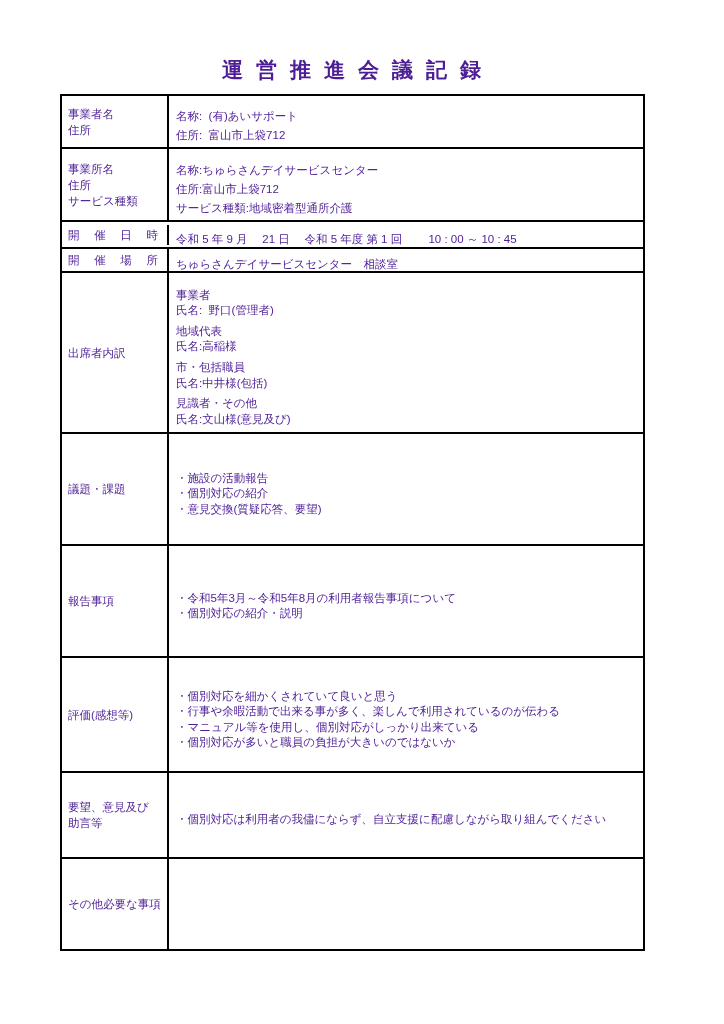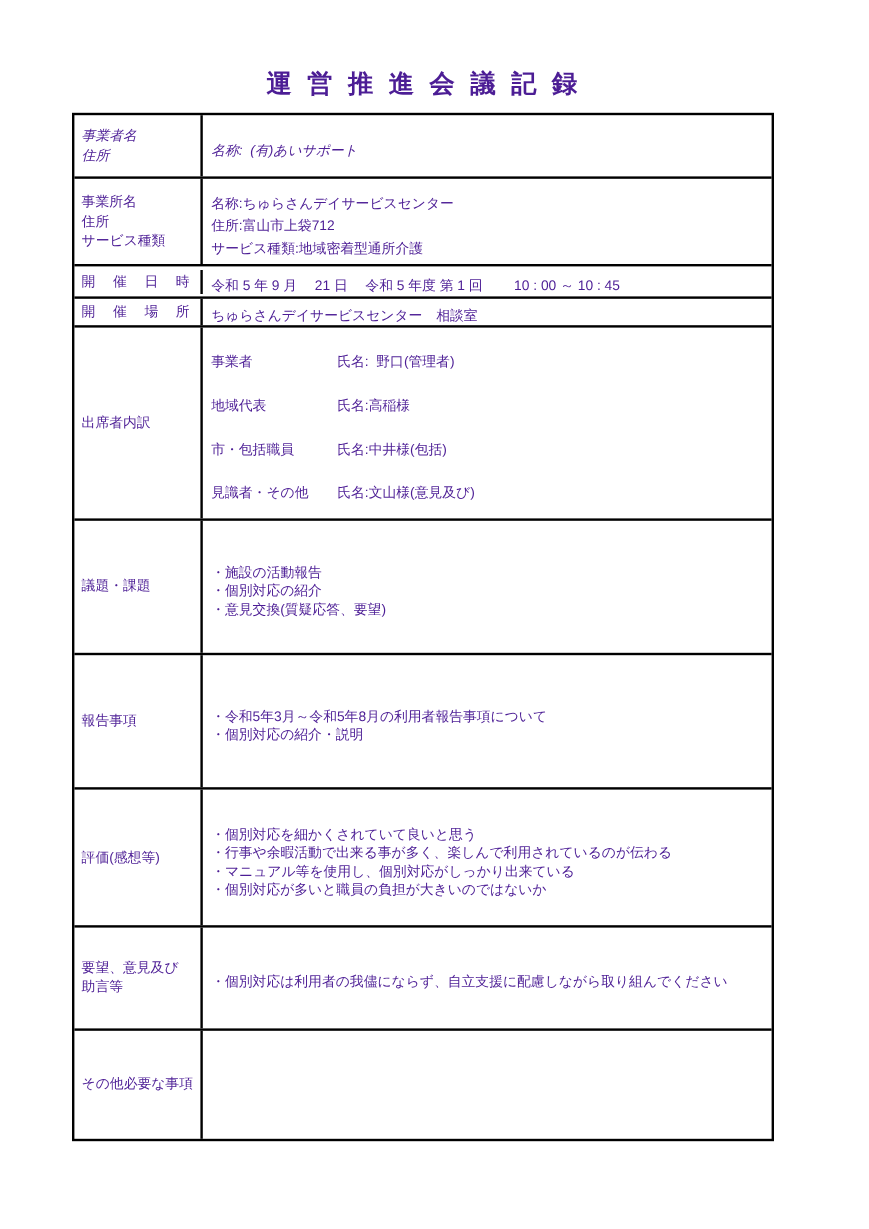--- a/index.html
+++ b/index.html
@@ -47,53 +47,54 @@
     padding-right:4px;
   }
   .cell-content{
     flex:1;min-width:0;
     display:flex;flex-direction:column;justify-content:center;
     padding:12px 4px 2px 7px;
     box-sizing:border-box;
     white-space:pre-wrap;
   }
   
-  .r-business{height:51px;font-style:italic;}
+  .r-business{height:51px;}
   .r-office{height:71px;}
   .r-datetime{height:25px;align-items:center;}
   .r-place{height:22px;}
   .r-attendees{height:159px;}
   .r-agenda{height:110px;}
   .r-reports{height:110px;}
   .r-evaluation{height:113px;}
   .r-requests{height:84px;}
   .r-other{height:90px;}
   
   .spread{justify-content:space-around;}
-  .attendee-line{display:flex;}
+  .attendee-line{display:flex;flex-direction:column;}
   .attendee-line .role{width:105px;flex:none;}
   .attendee-line .name{flex:1;}
   .bullets div{line-height:15.5px;}
 </style>
 </head>
 <body>
 
 <div class="page">
 
   <h1 class="doc-title">運営推進会議記録</h1>
 
   <div class="doc-table">
 
     <div class="t-row r-business">
       <div class="cell-label">
         <div>事業者名</div>
         <div>住所</div>
       </div>
       <div class="cell-content spread">
         <div>名称:  (有)あいサポート</div>
+        <div>住所:  富山市上袋712</div>
       </div>
     </div>
 
     <div class="t-row r-office">
       <div class="cell-label">
         <div>事業所名</div>
         <div>住所</div>
         <div>サービス種類</div>
       </div>
       <div class="cell-content spread">

